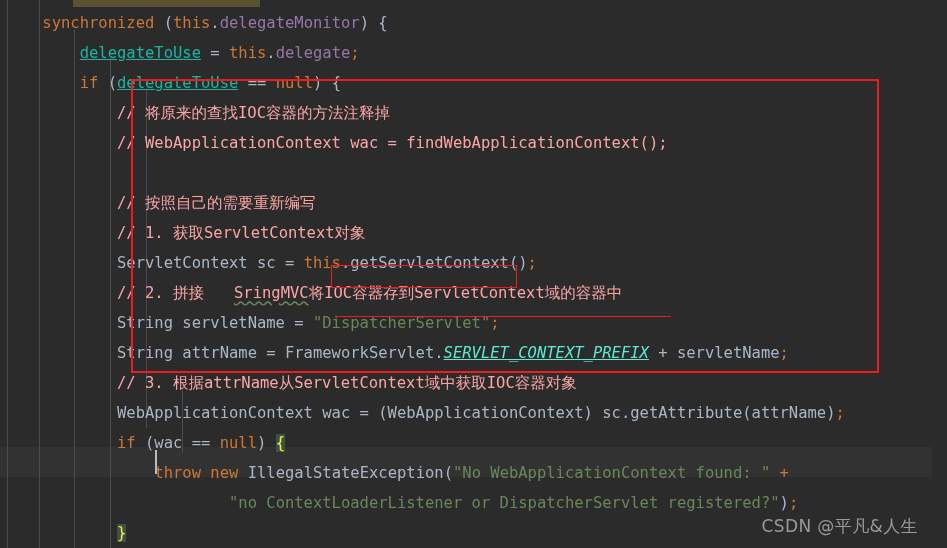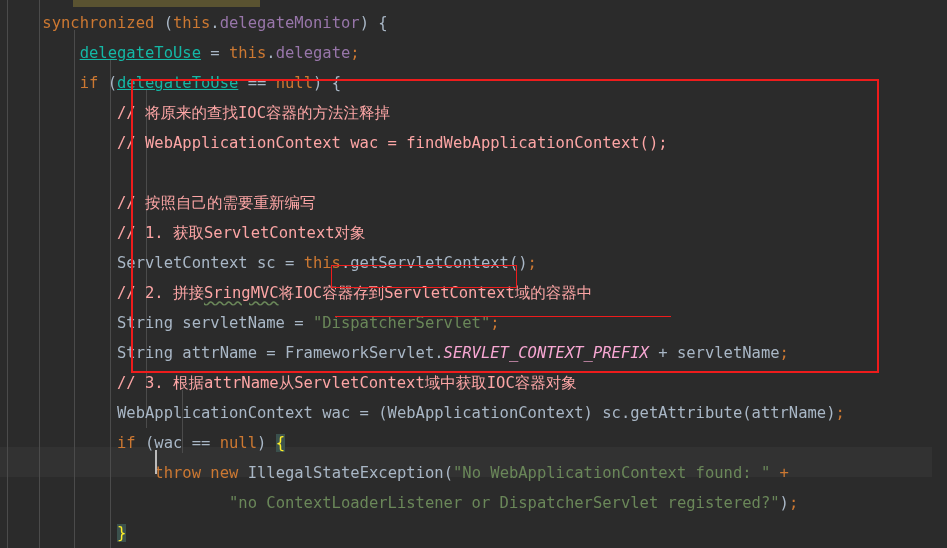--- a/index.html
+++ b/index.html
@@ -86,30 +86,31 @@
     white-space: pre;
     color: #a9b7c6;
   }
 
   
   .kw     { color: #cc7832; }            
   .plain  { color: #a9b7c6; }            
   .cmt    { color: #fca5a5; }            
   .str    { color: #6a8759; }            
   .fld    { color: #9876aa; }            
-  .stat   { color: #f9a8d4; font-style: italic; }
+  .stat   { color: #5eead4; font-style: italic; text-decoration: underline; }
   .semi   { color: #cc7832; }
   .local  { color: #14b8a6; text-decoration: underline; }  
   .brace-hl {
     background: #3b514d;
     color: #ffef28;
   }
   .squig {
     text-decoration: underline wavy #6a8759;
     text-underline-offset: 2px;
+    margin-left: 30px;
   }
 
   
   .caret {
     position: absolute;
     width: 2px;
     background: #bbbbbb;
     z-index: 7;
   }
 
@@ -144,14 +145,15 @@
   <div class="code"><div class="ln" style="top: -22px; left: 5px;">&nbsp;</div><div class="ln" style="top: 8px; left: 5px;"><span class="plain">    </span><span class="kw">synchronized</span><span class="plain"> (</span><span class="kw">this</span><span class="plain">.</span><span class="fld">delegateMonitor</span><span class="plain">) {</span></div><div class="ln" style="top: 38px; left: 5px;"><span class="plain">        </span><span class="local">delegateToUse</span><span class="plain"> = </span><span class="kw">this</span><span class="plain">.</span><span class="fld">delegate</span><span class="semi">;</span></div><div class="ln" style="top: 68px; left: 5px;"><span class="plain">        </span><span class="kw">if</span><span class="plain"> (</span><span class="local">delegateToUse</span><span class="plain"> == </span><span class="kw">null</span><span class="plain">) {</span></div><div class="ln" style="top: 98px; left: 5px;"><span class="plain">            </span><span class="cmt">// 将原来的查找IOC容器的方法注释掉</span></div><div class="ln" style="top: 128px; left: 5px;"><span class="plain">            </span><span class="cmt">// WebApplicationContext wac = findWebApplicationContext();</span></div><div class="ln" style="top: 158px; left: 5px;">&nbsp;</div><div class="ln" style="top: 188px; left: 5px;"><span class="plain">            </span><span class="cmt">// 按照自己的需要重新编写</span></div><div class="ln" style="top: 218px; left: 5px;"><span class="plain">            </span><span class="cmt">// 1. 获取ServletContext对象</span></div><div class="ln" style="top: 248px; left: 5px;"><span class="plain">            </span><span class="plain">ServletContext sc = </span><span class="kw">this</span><span class="plain">.getServletContext()</span><span class="semi">;</span></div><div class="ln" style="top: 278px; left: 5px;"><span class="plain">            </span><span class="cmt">// 2. 拼接</span><span class="cmt squig">SringMVC</span><span class="cmt">将IOC容器存到ServletContext域的容器中</span></div><div class="ln" style="top: 308px; left: 5px;"><span class="plain">            </span><span class="plain">String servletName = </span><span class="str">"DispatcherServlet"</span><span class="semi">;</span></div><div class="ln" style="top: 338px; left: 5px;"><span class="plain">            </span><span class="plain">String attrName = FrameworkServlet.</span><span class="stat">SERVLET_CONTEXT_PREFIX</span><span class="plain"> + servletName</span><span class="semi">;</span></div><div class="ln" style="top: 368px; left: 5px;"><span class="plain">            </span><span class="cmt">// 3. 根据attrName从ServletContext域中获取IOC容器对象</span></div><div class="ln" style="top: 398px; left: 5px;"><span class="plain">            </span><span class="plain">WebApplicationContext wac = (WebApplicationContext) sc.getAttribute(attrName)</span><span class="semi">;</span></div><div class="ln" style="top: 428px; left: 5px;"><span class="plain">            </span><span class="kw">if</span><span class="plain"> (wac == </span><span class="kw">null</span><span class="plain">) </span><span class="brace-hl">{</span></div><div class="ln" style="top: 458px; left: 5px;"><span class="plain">                </span><span class="kw">throw</span><span class="plain"> </span><span class="kw">new</span><span class="plain"> IllegalStateException(</span><span class="str">"No WebApplicationContext found: "</span><span class="plain"> </span><span class="kw">+</span></div><div class="ln" style="top: 488px; left: 5px;"><span class="plain">                        </span><span class="str">"no ContextLoaderListener or DispatcherServlet registered?"</span><span class="plain">)</span><span class="semi">;</span></div><div class="ln" style="top: 518px; left: 5px;"><span class="plain">            </span><span class="brace-hl">}</span></div></div>
 
   <div class="red-box" style="left:131px;top:79px;width:748px;height:294px;"></div>
 
   <div class="red-box-small" style="left:331px;top:265px;width:186px;height:23px;"></div>
 
   <div class="red-underline" style="left:335px;top:316px;width:336px;"></div>
 
   <div class="caret" style="left:155px;top:450px;height:24px;"></div>
 
+  <div class="watermark">CSDN @平凡&amp;人生</div>
 
 </div>
 
 </body></html>

